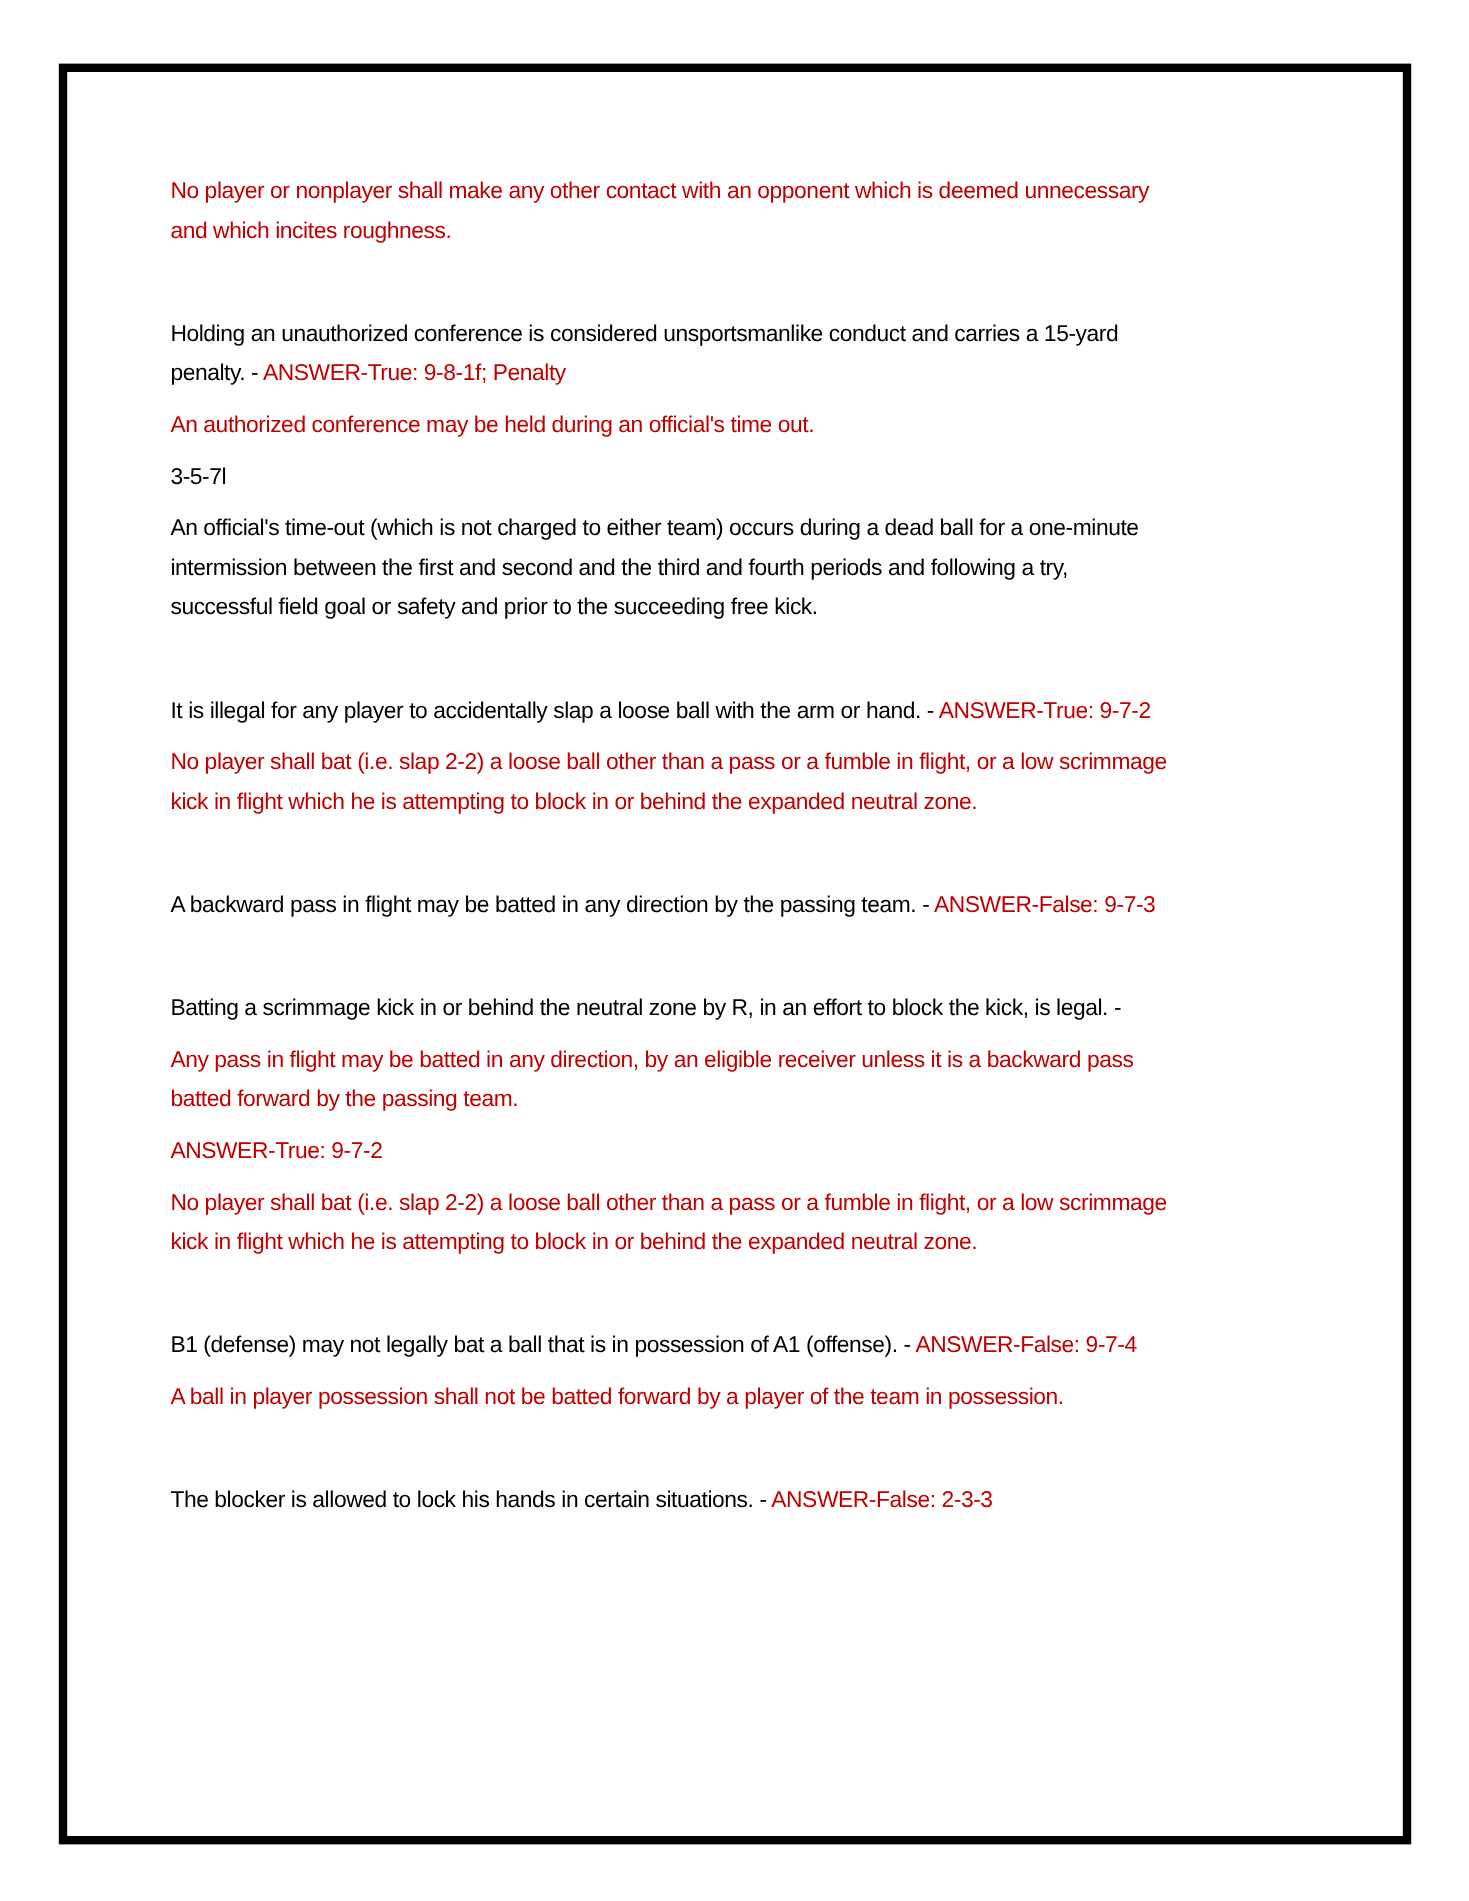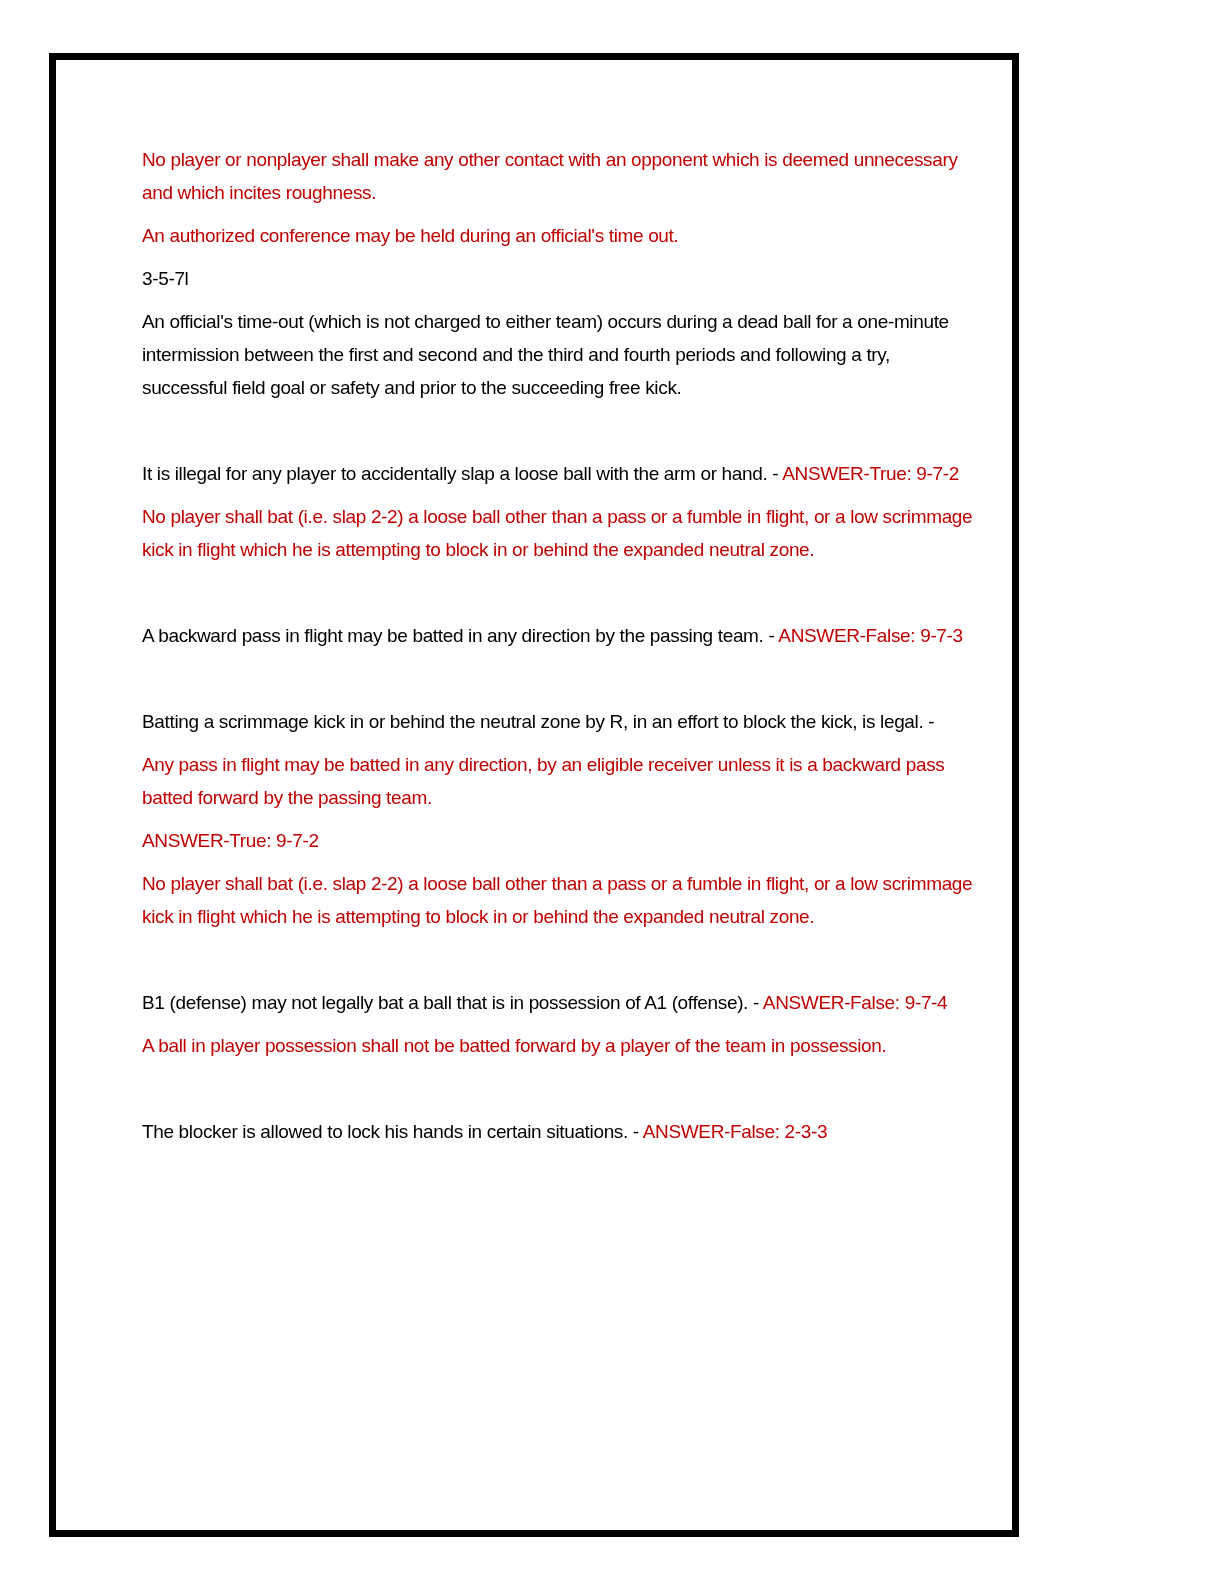--- a/index.html
+++ b/index.html
@@ -16,21 +16,21 @@
     width: 1224px;
     height: 1584px;
     position: relative;
     font-family: "Liberation Sans", sans-serif;
     overflow: hidden;
   }
   .frame {
     position: absolute;
     left: 49px;
     top: 53px;
-    width: 970px;
+    width: 1127px;
     height: 1484px;
     border: 7px solid var(--ink);
     box-sizing: border-box;
     background: var(--paper);
   }
   .content {
     padding: 83px 18px 0 86px;
   }
   .para {
     margin: 0;
@@ -45,20 +45,22 @@
   .run-black { color: var(--ink); }
   .run-red { color: var(--red); }
 </style>
 </head>
 <body>
 
 <div class="frame" style="border-color: rgb(0, 0, 0);">
   <div class="content">
       <p class="para gap-none"><span class="run run-red">No player or nonplayer shall make any other contact with an opponent which is deemed unnecessary
 and which incites roughness.</span></p>
+      <p class="para gap-large"><span class="run run-black">Holding an unauthorized conference is considered unsportsmanlike conduct and carries a 15-yard
+penalty. - </span><span class="run run-red">ANSWER-True: 9-8-1f; Penalty</span></p>
       <p class="para gap-small"><span class="run run-red">An authorized conference may be held during an official's time out.</span></p>
       <p class="para gap-small"><span class="run run-black">3-5-7l</span></p>
       <p class="para gap-small"><span class="run run-black">An official's time-out (which is not charged to either team) occurs during a dead ball for a one-minute
 intermission between the first and second and the third and fourth periods and following a try,
 successful field goal or safety and prior to the succeeding free kick.</span></p>
       <p class="para gap-large"><span class="run run-black">It is illegal for any player to accidentally slap a loose ball with the arm or hand. - </span><span class="run run-red">ANSWER-True: 9-7-2</span></p>
       <p class="para gap-small"><span class="run run-red">No player shall bat (i.e. slap 2-2) a loose ball other than a pass or a fumble in flight, or a low scrimmage
 kick in flight which he is attempting to block in or behind the expanded neutral zone.</span></p>
       <p class="para gap-large"><span class="run run-black">A backward pass in flight may be batted in any direction by the passing team. - </span><span class="run run-red">ANSWER-False: 9-7-3</span></p>
       <p class="para gap-large"><span class="run run-black">Batting a scrimmage kick in or behind the neutral zone by R, in an effort to block the kick, is legal. -</span></p>

